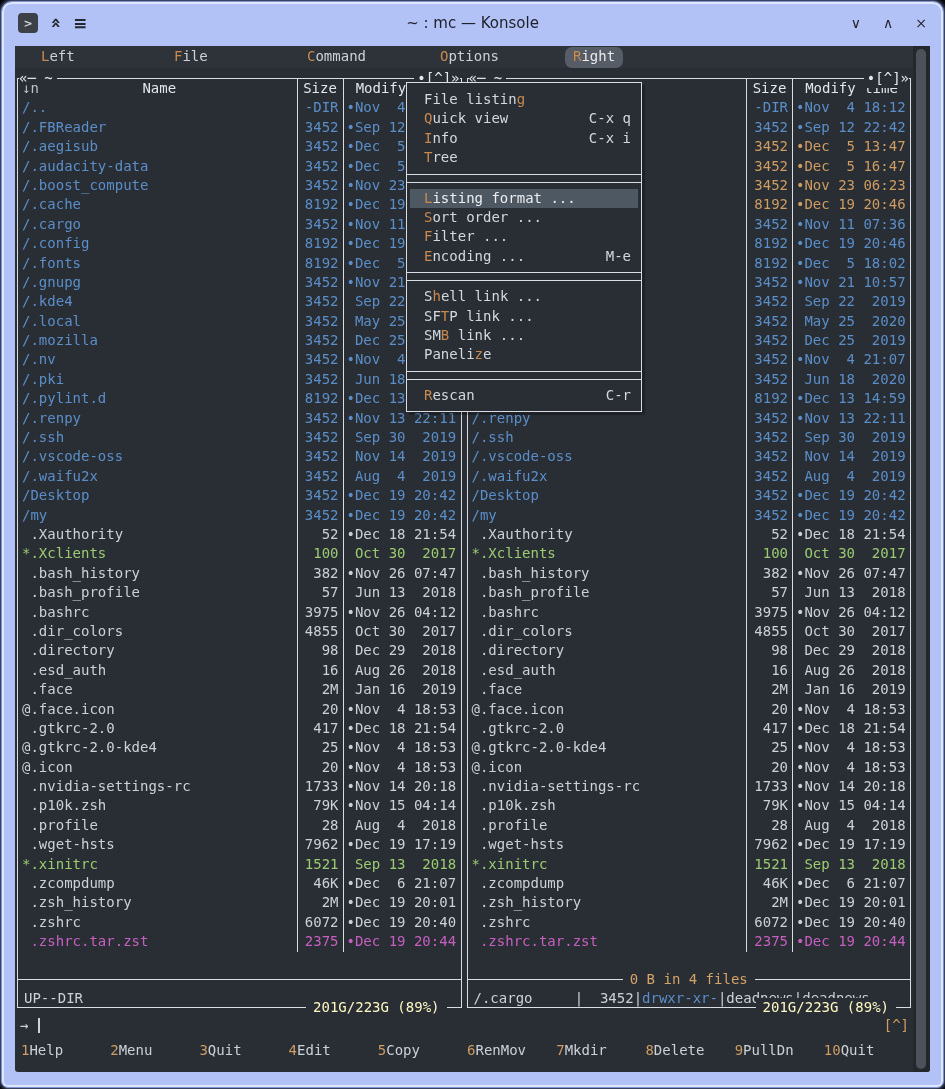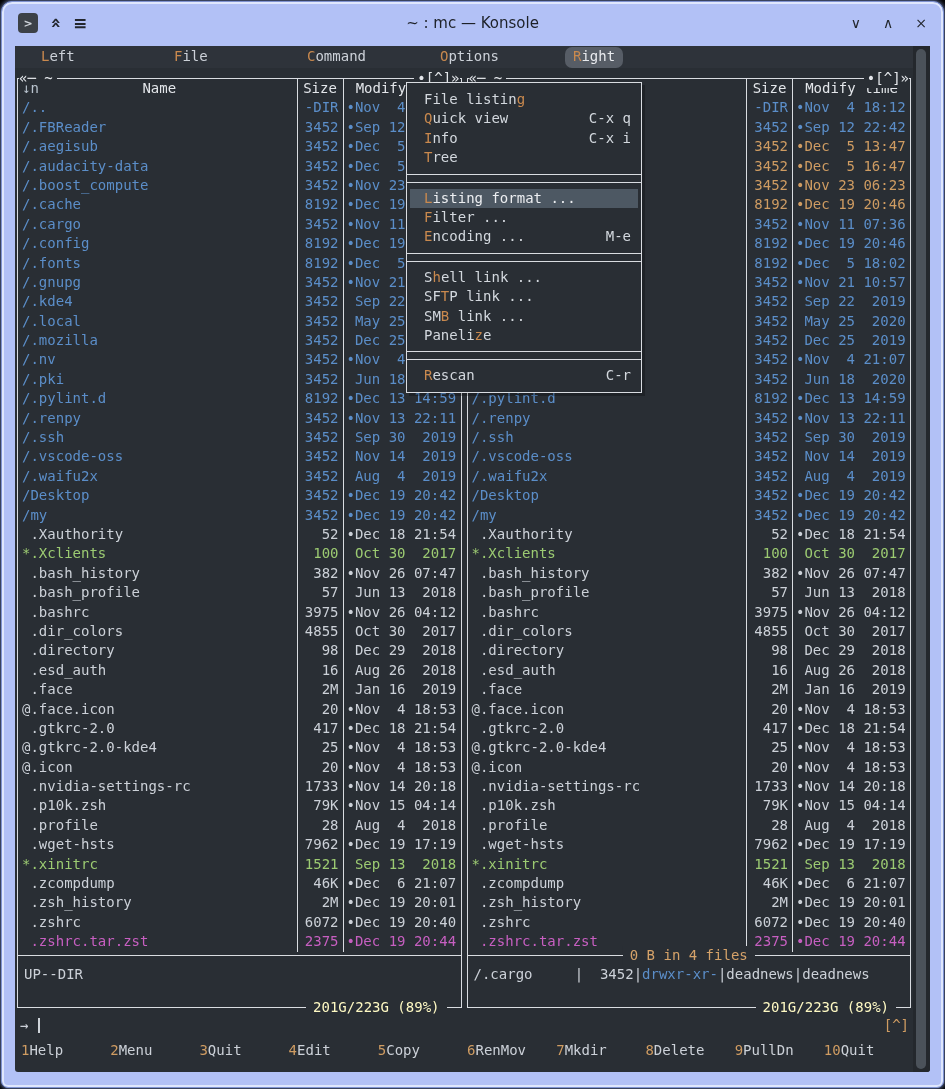--- a/index.html
+++ b/index.html
@@ -41,21 +41,21 @@
   .hdr,.prow{display:flex;height:19.4px;align-items:center;}
   .hdr{color:#e3e6ea;}
   .c-name{flex:1;padding-left:4px;white-space:pre;overflow:hidden;position:relative;}
   .c-size{width:46px;text-align:right;padding-right:4px;border-left:1px solid var(--line);white-space:pre;}
   .c-date{width:118px;border-left:1px solid var(--line);white-space:pre;padding-left:3px;}
   .hdr .c-name{text-align:center;}
   .hdr .c-size,.hdr .c-date{text-align:center;padding:0;}
   .sortind{position:absolute;left:4px;top:0;color:#b9c3ce;}
   .t-dir{color:var(--dir);} .t-file{color:var(--fg);} .t-link{color:var(--fg);}
   .t-exec{color:var(--exec);} .t-archive{color:var(--arch);} .t-tag{color:var(--tag) !important;}
-  .sep{margin-top:3px;border-top:1px solid var(--line);position:relative;}
+  .sep{margin-top:27px;border-top:1px solid var(--line);position:relative;}
   .sep-label{position:absolute;top:-10px;left:50%;transform:translateX(-50%);background:var(--bg);
              padding:0 7px;color:#d5a269;white-space:pre;}
   .mini{padding:9px 0 0 6px;white-space:pre;overflow:hidden;}
   .free{position:absolute;bottom:-10px;right:14px;background:var(--bg);padding:0 7px;color:#fef9c3;white-space:pre;}
   .perm{color:var(--dir);}
   .menu{position:absolute;z-index:10;left:391px;top:4px;width:236px;background:var(--bg);
         border:1px solid var(--line);padding:4px 0 3px 0;
         box-shadow:3px 3px 0 rgba(0,0,0,.25);}
   .mgap{height:9px;border-top:1px solid var(--line);border-bottom:1px solid var(--line);margin:3px 0;}
   .msec{padding:3px 0;}
@@ -584,20 +584,23 @@
               <div class="mitem">
                 <span><span class="hk">T</span>ree</span>
               </div>
             </div>
             <div class="mgap"></div>
             <div class="msec">
               <div class="mitem sel">
                 <span><span class="hk">L</span>isting format ...</span>
               </div>
               <div class="mitem">
+                <span><span class="hk">S</span>ort order ...</span>
+              </div>
+              <div class="mitem">
                 <span><span class="hk">F</span>ilter ...</span>
               </div>
               <div class="mitem">
                 <span><span class="hk">E</span>ncoding ...</span>
                 <span class="mshort">M-e</span>
               </div>
             </div>
             <div class="mgap"></div>
             <div class="msec">
               <div class="mitem">

